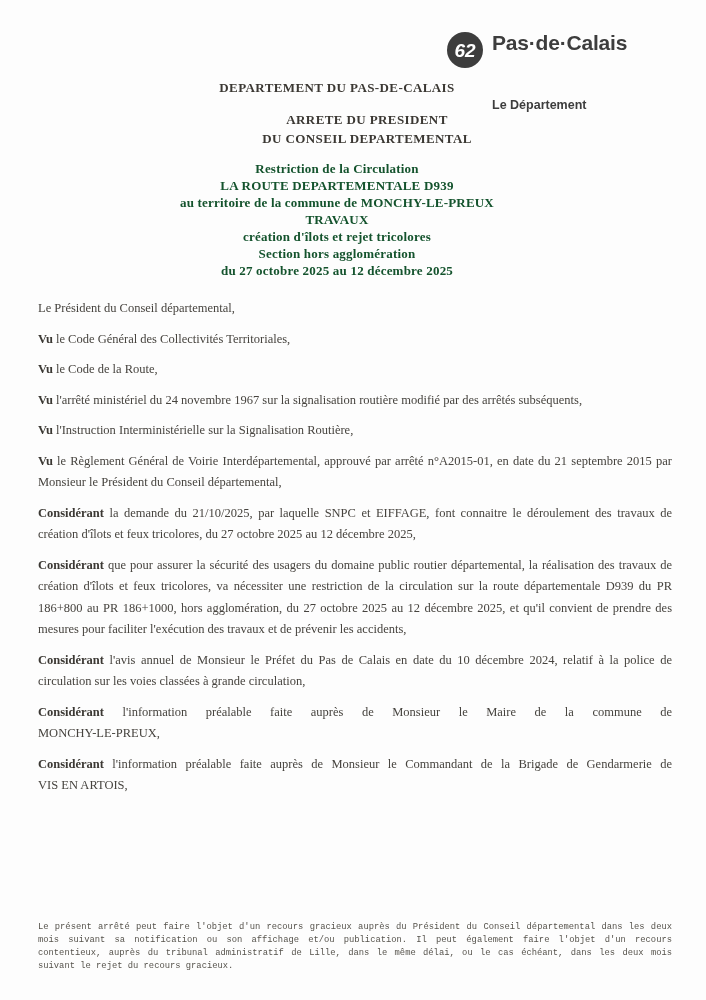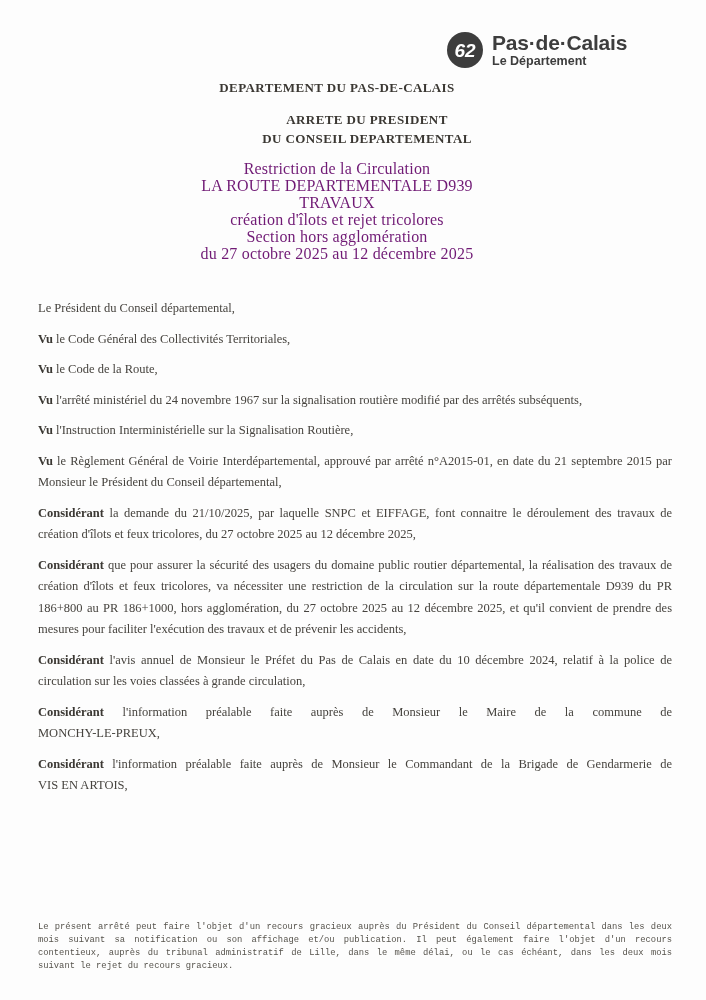--- a/index.html
+++ b/index.html
@@ -30,40 +30,41 @@
   .logo-texts { display:flex; flex-direction:column; }
   .logo-name {
     font-family:"Liberation Sans", sans-serif;
     font-weight:bold; font-size:21px; line-height:22px;
     letter-spacing:-0.2px; color:#3d3d3d;
   }
   .logo-sub {
     font-family:"Liberation Sans", sans-serif;
     font-weight:bold; font-size:12.5px; line-height:14px;
     color:#3d3d3d;
+    margin-top:44px;
   }
 
   
   .centered { position:absolute; left:0; width:674px; text-align:center; }
   .hdr-dept {
     top:80px;
     font-weight:bold; font-size:13px; letter-spacing:0.4px;
     color:#3b3833;
     text-align:center;
   }
   .hdr-title {
     top:111px;
     font-weight:bold; font-size:13px; line-height:18.5px; letter-spacing:0.4px;
     color:#3b3833;
     margin-left:30px;
   }
   .subject {
     top:160px;
-    font-weight:normal; font-size:16px; line-height:17px; letter-spacing:0.2px;
-    color:#701a75;
+    font-weight:bold; font-size:13px; line-height:17px; letter-spacing:0.2px;
+    color:#14532d;
   }
 
   
   .body-text {
     position:absolute; top:298px; left:38px; width:634px;
     font-size:12.5px; line-height:21.5px;
     text-align:justify;
   }
   .body-text p { margin:0 0 9px 0; }
   .body-text b { color:#3b3833; }
@@ -96,20 +97,21 @@
   <div class="centered hdr-dept">DEPARTEMENT DU PAS-DE-CALAIS</div>
 
   <div class="centered hdr-title">
     <div>ARRETE DU PRESIDENT</div>
     <div>DU CONSEIL DEPARTEMENTAL</div>
   </div>
 
   <div class="centered subject">
     <div>Restriction de la Circulation</div>
     <div>LA ROUTE DEPARTEMENTALE D939</div>
+    <div>au territoire de la commune de MONCHY-LE-PREUX</div>
     <div>TRAVAUX</div>
     <div>création d'îlots et rejet tricolores</div>
     <div>Section hors agglomération</div>
     <div>du 27 octobre 2025 au 12 décembre 2025</div>
   </div>
 
   <div class="body-text">
 
     <p><b></b><span>Le Président du Conseil départemental,</span></p>
 

